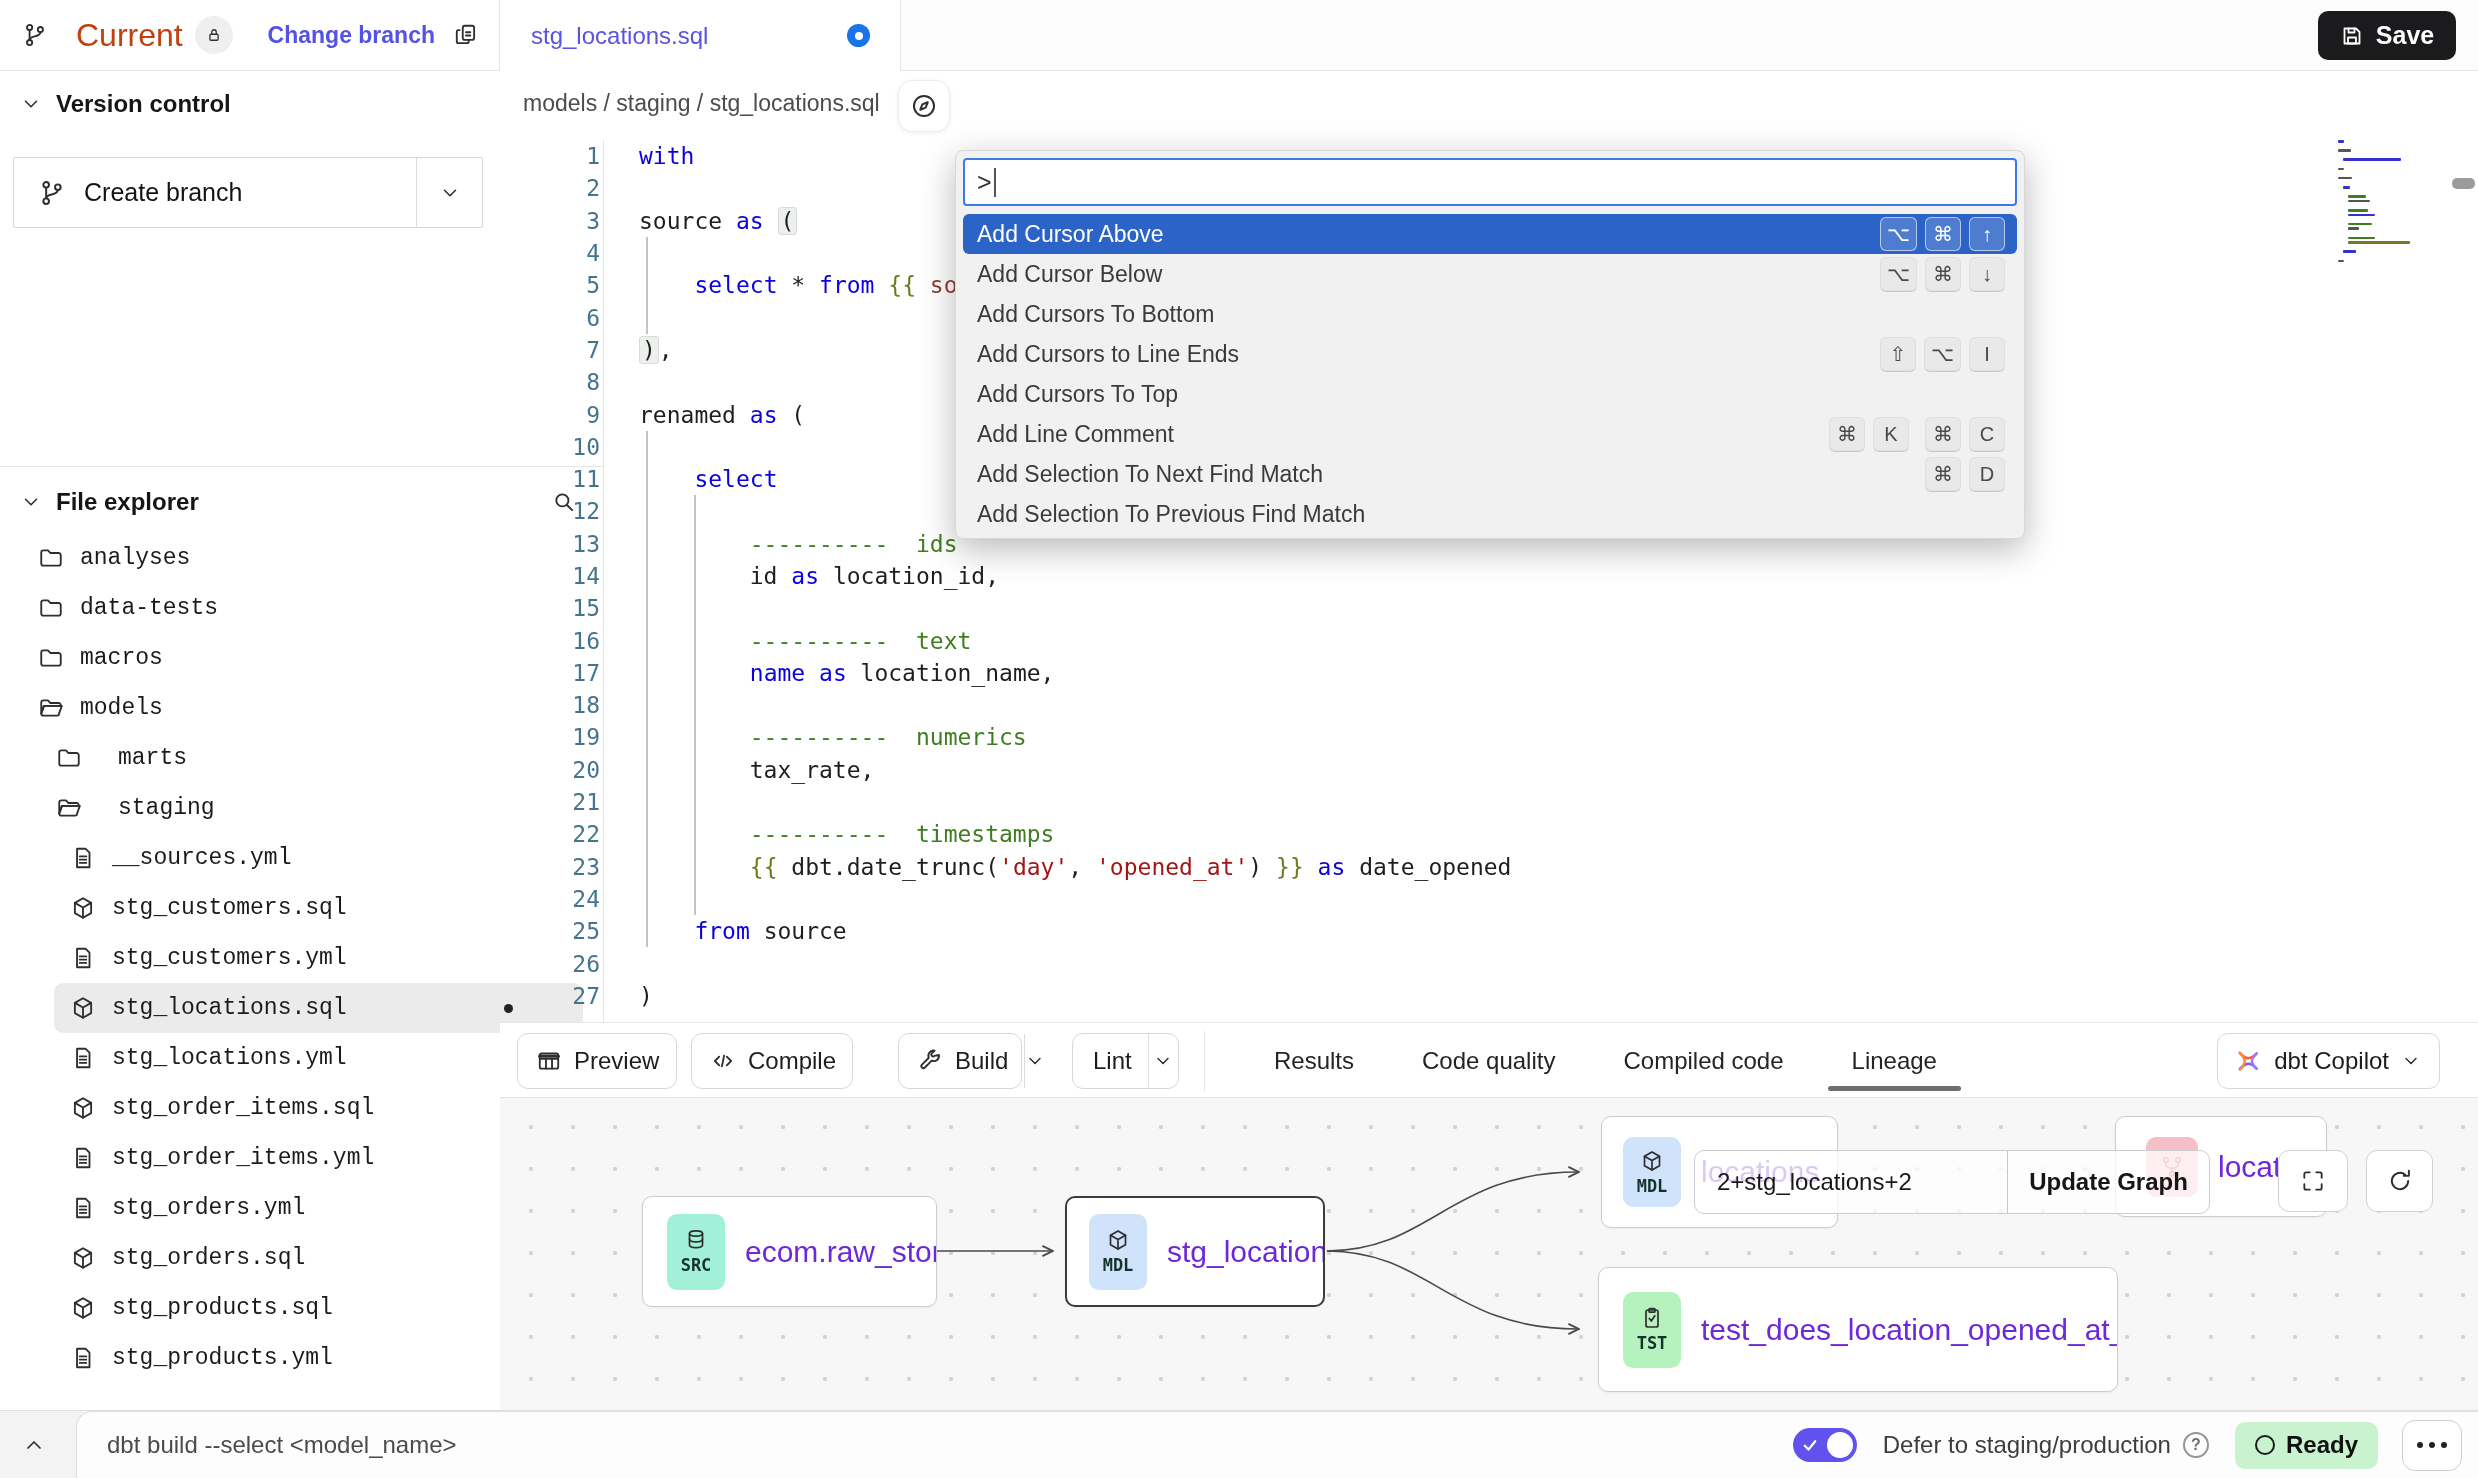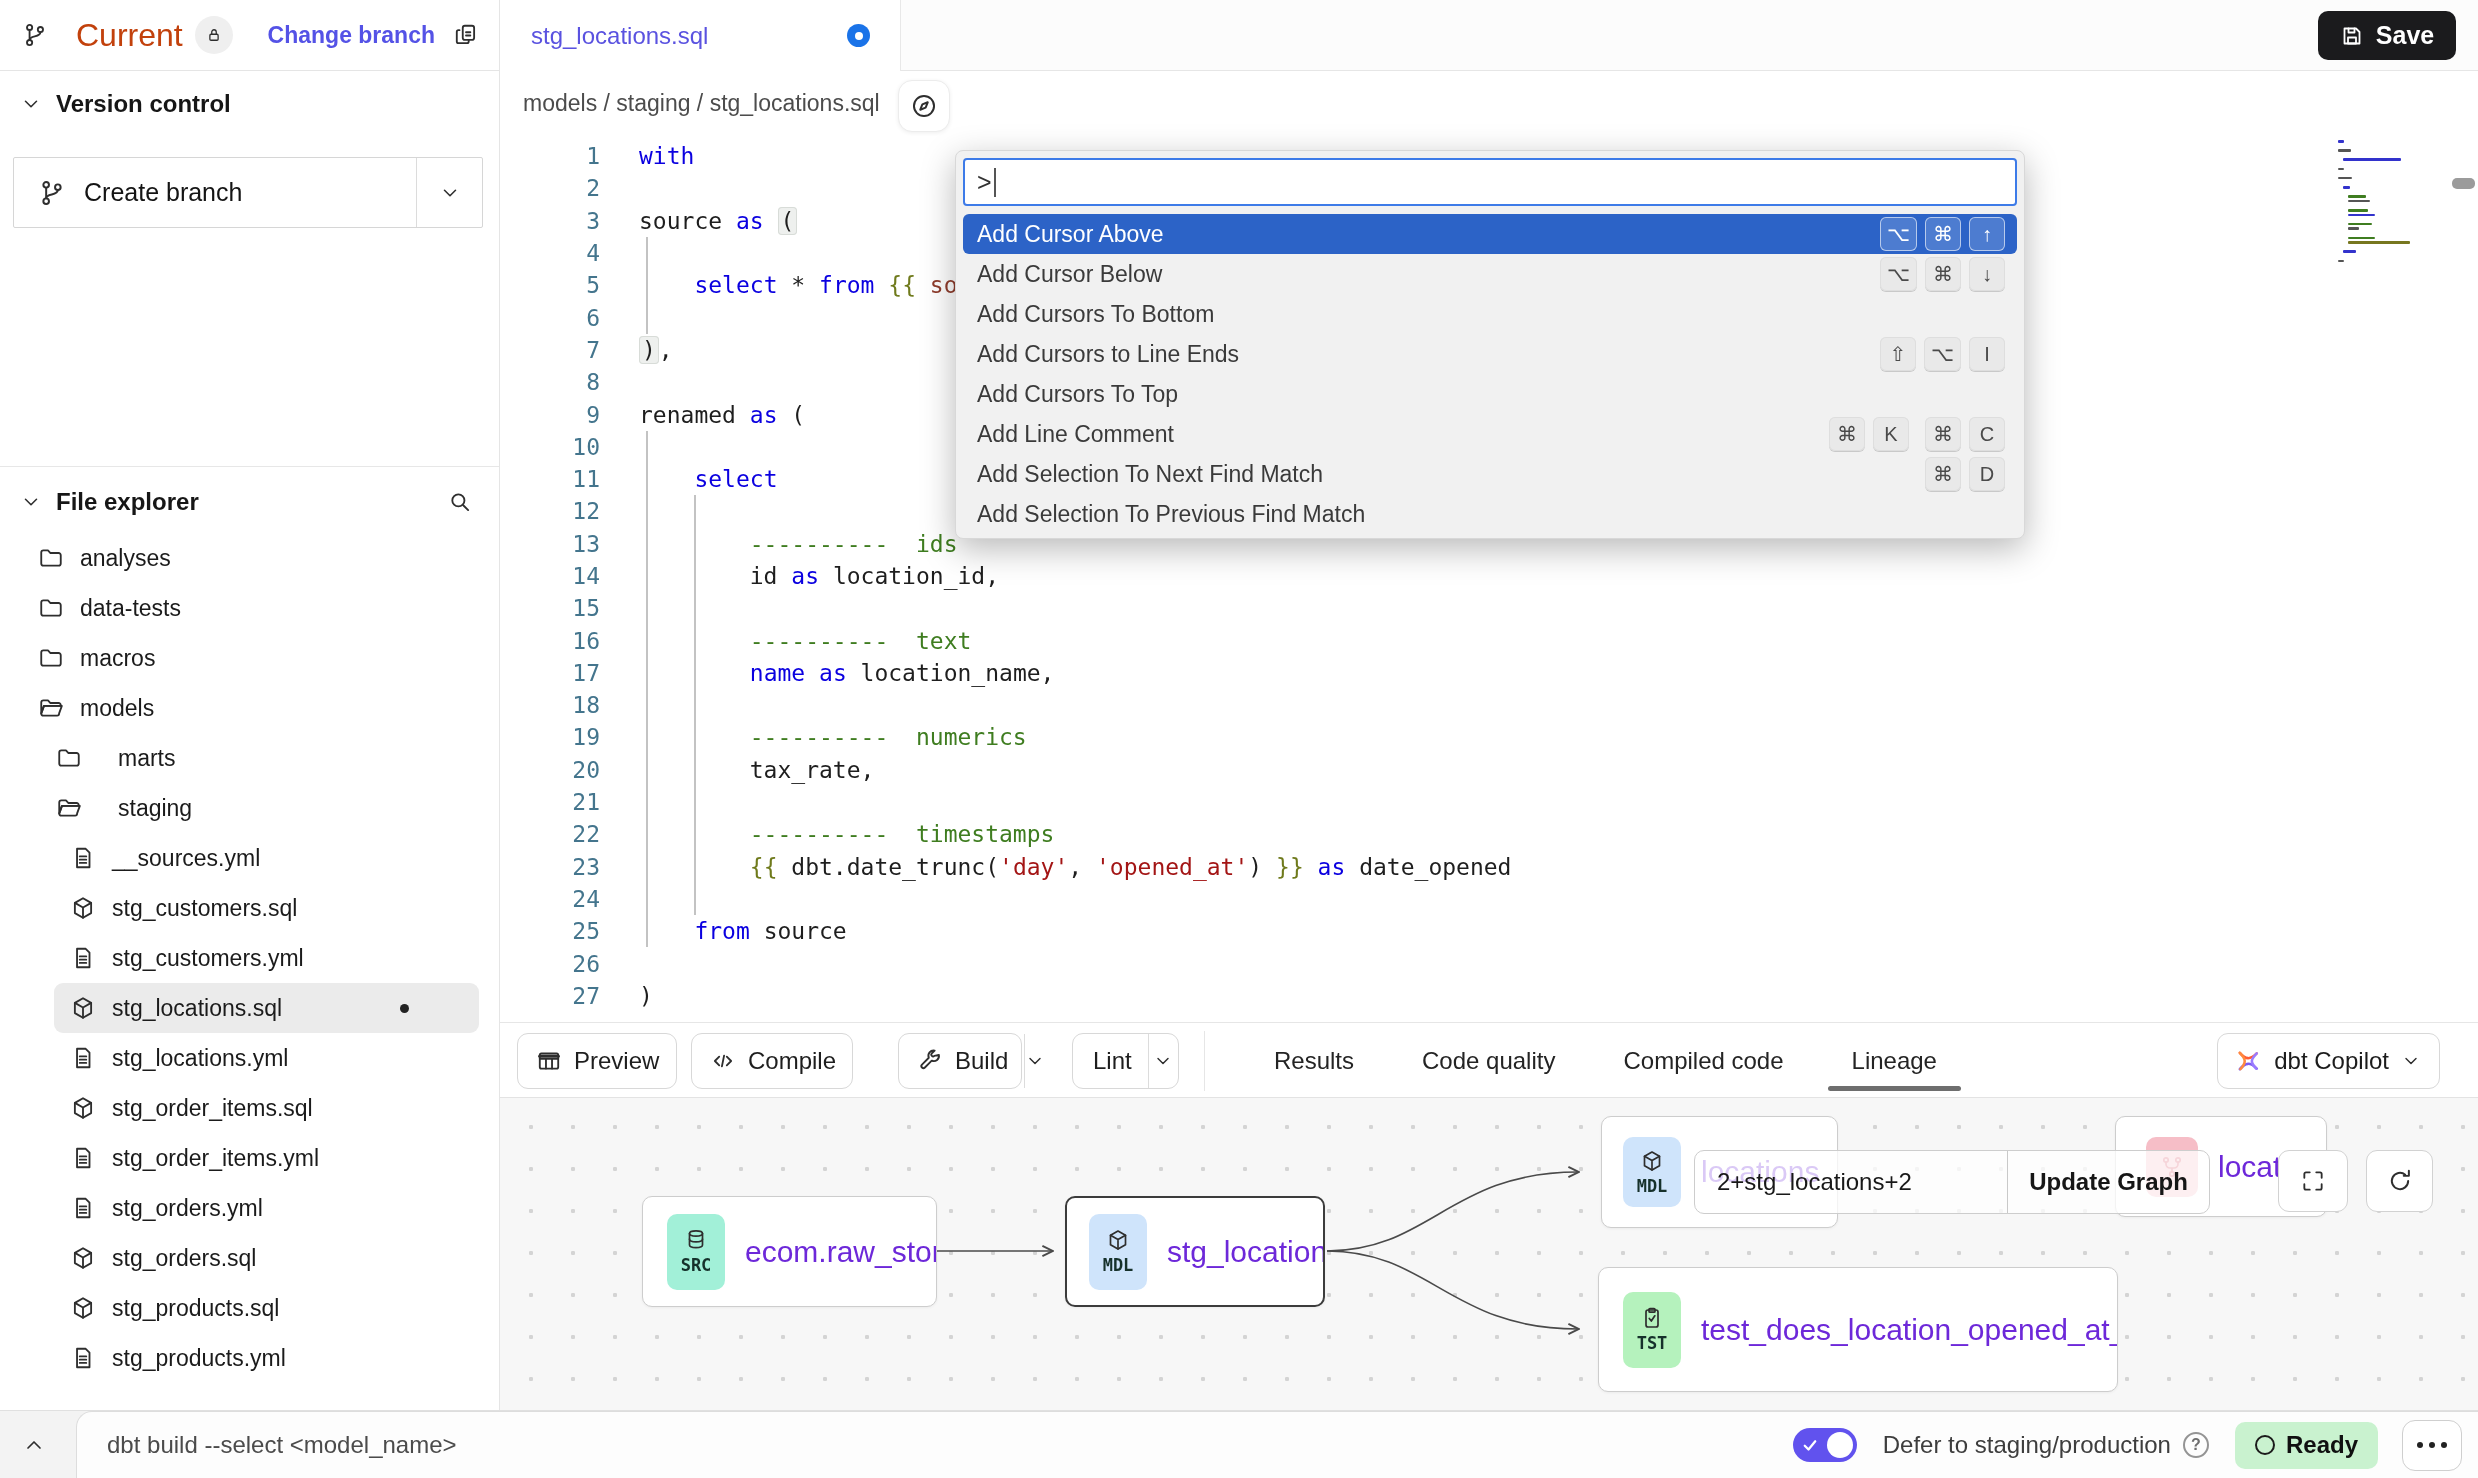--- a/index.html
+++ b/index.html
@@ -10,36 +10,36 @@
 
   
   .branchbar { position:absolute; left:0; top:0; width:500px; height:71px; background:#fff; border-bottom:1px solid #e5e5e5; border-right:1px solid #e5e5e5; display:flex; align-items:center; }
   .branchbar .gicon { margin-left:22px; }
   .branchbar .cur { margin-left:28px; font-size:32px; color:#c2410c; }
   .lockbadge { margin-left:12px; width:38px; height:38px; border-radius:50%; background:#efefef; display:flex; align-items:center; justify-content:center; }
   .chbranch { margin-left:auto; font-size:23px; font-weight:700; color:#5452e6; }
   .copybtn { margin:0 20px 0 18px; }
 
   
-  .sidebar { position:absolute; left:0; top:71px; width:500px; bottom:68px; background:#fff; border-right:1px solid #e5e5e5; }
+  .sidebar { position:absolute; left:0; top:71px; width:604px; bottom:68px; background:#fff; border-right:1px solid #e5e5e5; }
   .sechead { display:flex; align-items:center; position:absolute; left:0; right:0; height:50px; }
   .sechead .chev { margin-left:20px; }
   .sechead .t { margin-left:14px; font-size:24px; font-weight:700; color:#161616; }
   .vc-head { top:8px; }
   .fe-head { top:406px; }
   .fe-head .searchbtn { margin-left:auto; margin-right:26px; }
   .secdiv { position:absolute; left:0; right:0; top:395px; height:1px; background:#e7e7e7; }
   .createbranch { position:absolute; left:13px; top:86px; width:470px; height:71px; background:#fff; border:1px solid #d6d6d6; border-radius:2px; display:flex; align-items:center; }
   .createbranch .main { flex:1; display:flex; align-items:center; height:100%; }
   .createbranch .main svg { margin-left:24px; }
   .createbranch .lbl { margin-left:18px; font-size:25px; font-weight:500; color:#141414; }
   .createbranch .split { width:66px; height:100%; border-left:1px solid #dcdcdc; display:flex; align-items:center; justify-content:center; }
 
   #file-tree { position:absolute; left:0; right:2px; top:462px; bottom:0; overflow:hidden; }
-  .trow { height:50px; display:flex; align-items:center; font-size:23px; color:#1b1b1b; }
+  .trow { height:50px; display:flex; align-items:center; font-size:23px; color:#1b1b1b;font-family:Liberation Mono, monospace; }
   .trow .ticon { margin-right:16px; flex:0 0 auto; }
   .trow.lv1 { padding-left:38px; }
   .trow.lv2 { padding-left:56px;gap:20px; }
   .trow.lv3 { padding-left:70px; }
   .trow.sel { background:#ebebeb; border-radius:9px; margin:0 18px 0 54px; padding-left:16px; }
   .moddot { width:9px; height:9px; border-radius:50%; background:#222; margin-left:auto; margin-right:70px; }
 
   
   .tabbar { position:absolute; left:500px; right:0; top:0; height:71px; background:#fcfcfc; border-bottom:1px solid #e6e6e6; }
   .tab { position:absolute; left:0; top:0; width:401px; height:71px; background:#fff; border-right:1px solid #e8e8e8; display:flex; align-items:center; }

